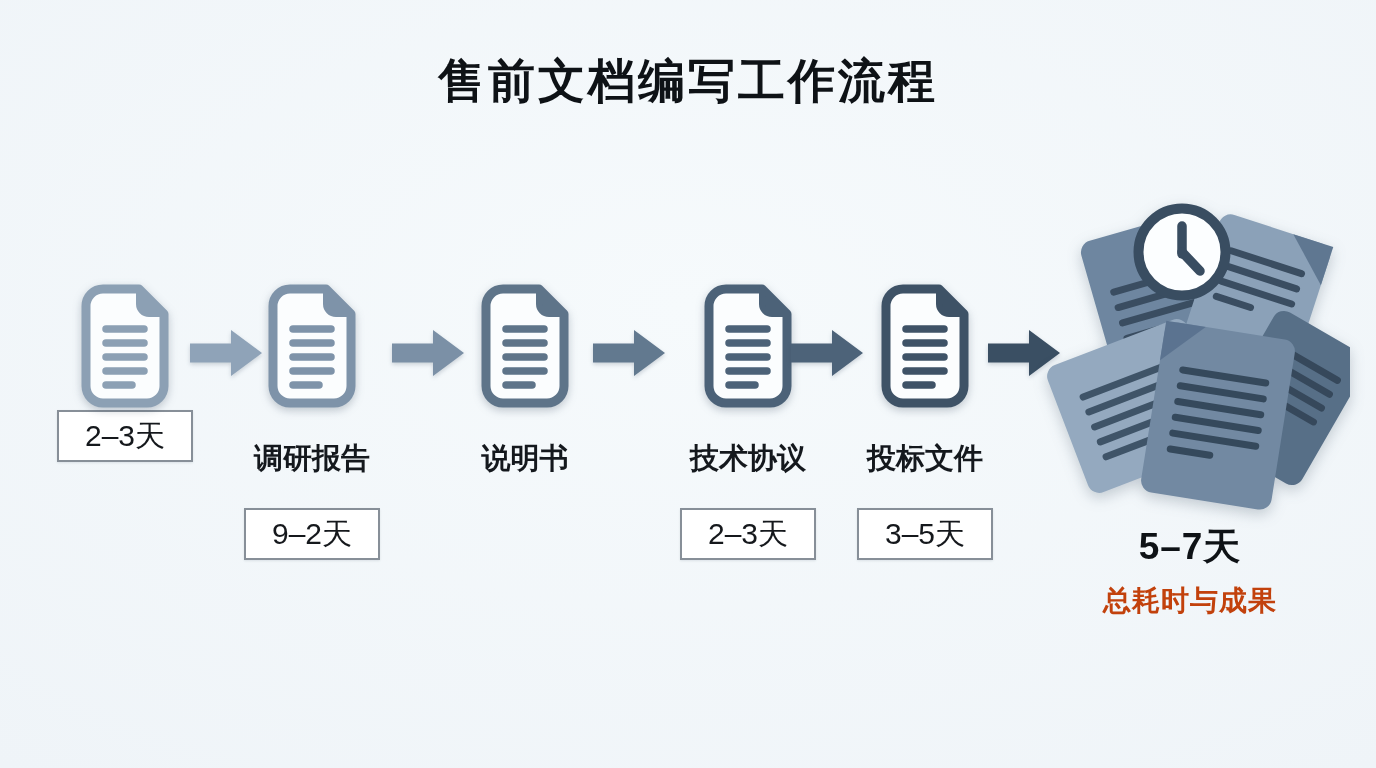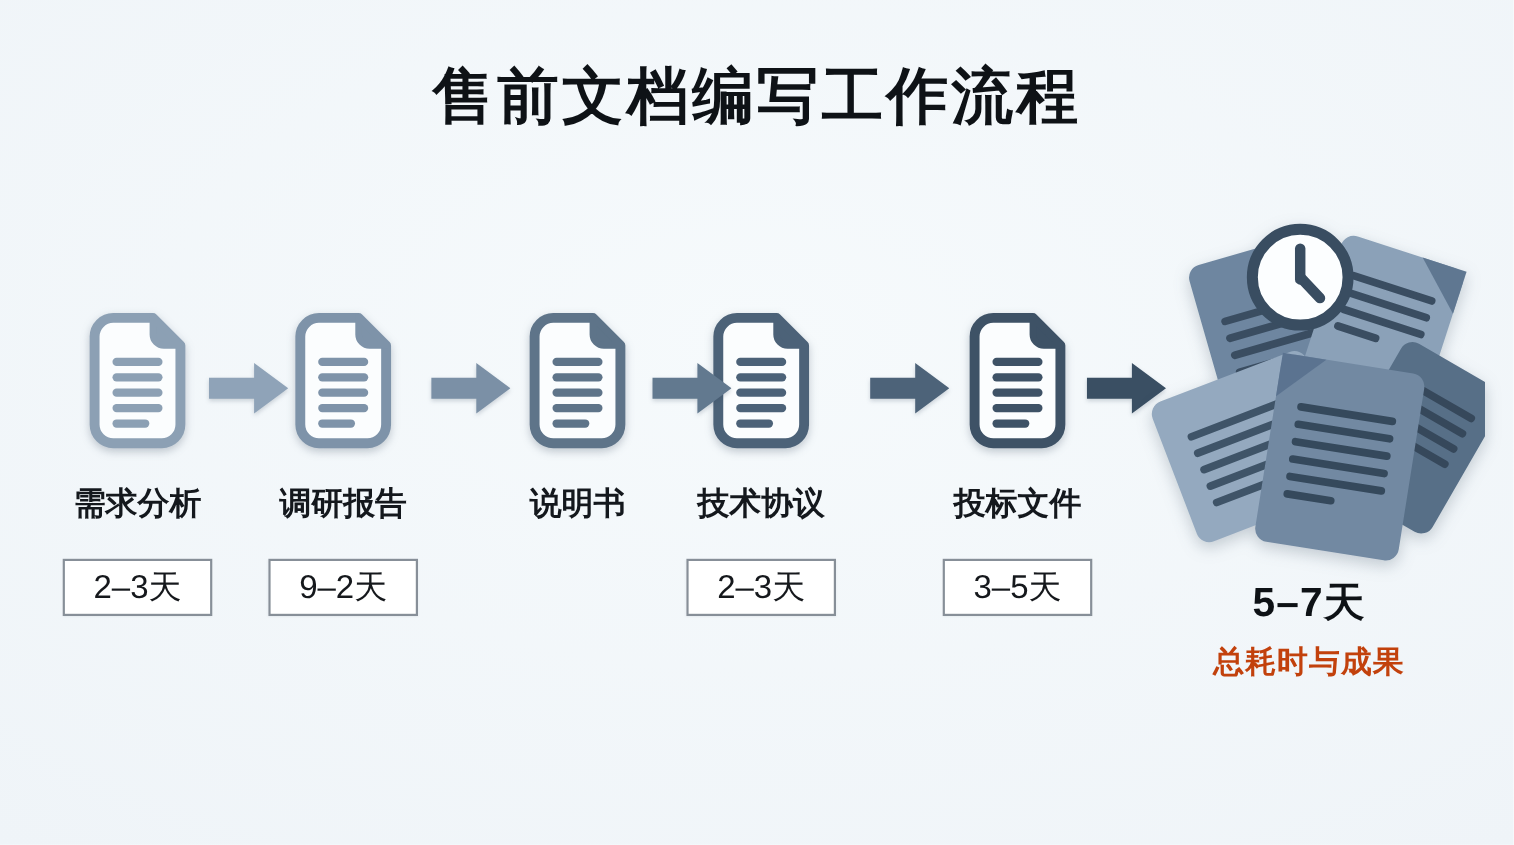--- a/index.html
+++ b/index.html
@@ -4,27 +4,27 @@
 <style>
   html,body{margin:0;padding:0;}
   body{
     width:1376px;height:768px;position:relative;overflow:hidden;
     background:radial-gradient(120% 120% at 50% 40%, #f6fafc 0%, #eff4f8 65%, #e9f0f5 100%);
     font-family:"Liberation Sans","DejaVu Sans",sans-serif;
     color:#14181d;
   }
   .title{
     position:absolute;top:50px;left:0;width:100%;
-    text-align:center;font-size:56px;font-weight:900;letter-spacing:3px;color:#0e1216;
+    text-align:center;font-size:47px;font-weight:900;letter-spacing:3px;color:#0e1216;
   }
   .stage{
     position:absolute;top:282px;width:200px;
     display:flex;flex-direction:column;align-items:center;
   }
-  .s1{left:25px}.s2{left:212px}.s3{left:425px}.s4{left:592px}.s5{left:825px}
+  .s1{left:25px}.s2{left:212px}.s3{left:425px}.s4{left:648px}.s5{left:825px}
   .doc-icon{width:94px;height:128px;filter:drop-shadow(0 3px 4px rgba(50,70,90,.28));}
   .stage-label{
     height:98px;display:flex;flex-direction:column;align-items:center;justify-content:center;
     font-size:29px;font-weight:700;line-height:1.28;color:#14181d;text-align:center;
   }
   .label-line:empty{display:none}
   .duration-box{
     box-sizing:border-box;min-width:136px;height:52px;padding:5px 24px;
     border:2px solid #878f98;background:#ffffff;
     display:flex;align-items:center;justify-content:center;
@@ -50,24 +50,20 @@
       <path d="M61 7 L86 32 H71 a10 10 0 0 1 -10 -10 Z" fill="currentColor" stroke="currentColor" stroke-width="6" stroke-linejoin="round"></path>
       <g stroke="currentColor" stroke-width="7.5" stroke-linecap="round">
         <line x1="28" y1="47" x2="66" y2="47"></line>
           <line x1="28" y1="61" x2="66" y2="61"></line>
         <line x1="28" y1="75" x2="66" y2="75"></line>
           <line x1="28" y1="89" x2="66" y2="89"></line>
         <line x1="28" y1="103" x2="54" y2="103"></line>
       </g>
     </g>
   </svg>
-  <div class="stage-label">
-    <span class="label-line">需求分析</span>
-
-  </div>
   <div class="duration-box">2–3天</div>
 </div>
 
 <div class="stage s2">
   <svg class="doc-icon" viewBox="0 0 94 128">
     <g color="#7E93A9">
       <path d="M61 7 H25 a17 17 0 0 0 -17 17 v80 a17 17 0 0 0 17 17 h44 a17 17 0 0 0 17 -17 V32 Z" fill="#fbfdfe" stroke="currentColor" stroke-width="9" stroke-linejoin="round"></path>
       <path d="M61 7 L86 32 H71 a10 10 0 0 1 -10 -10 Z" fill="currentColor" stroke="currentColor" stroke-width="6" stroke-linejoin="round"></path>
       <g stroke="currentColor" stroke-width="7.5" stroke-linecap="round">
         <line x1="28" y1="47" x2="66" y2="47"></line>

